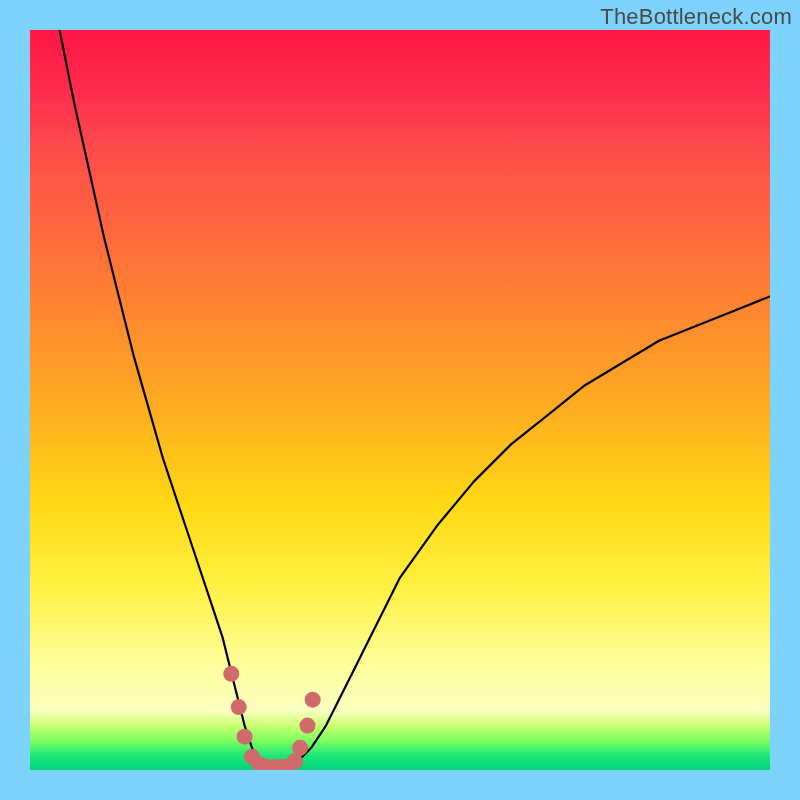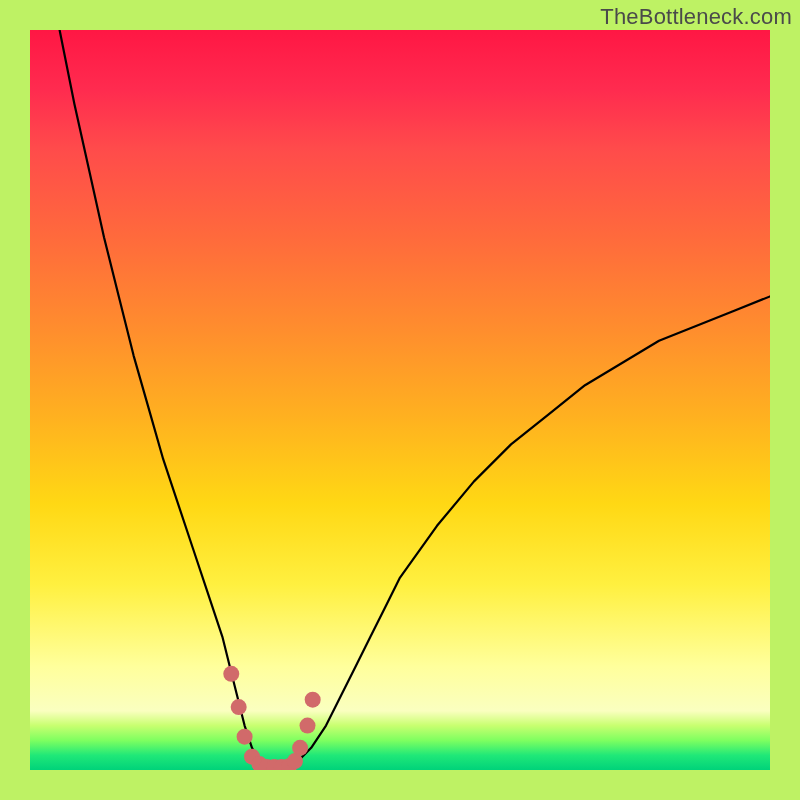--- a/index.html
+++ b/index.html
@@ -10,21 +10,21 @@
     background: #000;
     position: relative;
     font-family: Arial, Helvetica, sans-serif;
   }
   .frame {
     position: absolute;
     top: 0;
     left: 0;
     width: 800px;
     height: 800px;
-    background: #bef264;
+    background: #7dd3fc;
   }
   .plot-area {
     position: absolute;
     top: 30px;
     left: 30px;
     width: 740px;
     height: 740px;
     overflow: hidden;
   }
   .gradient-bg {

